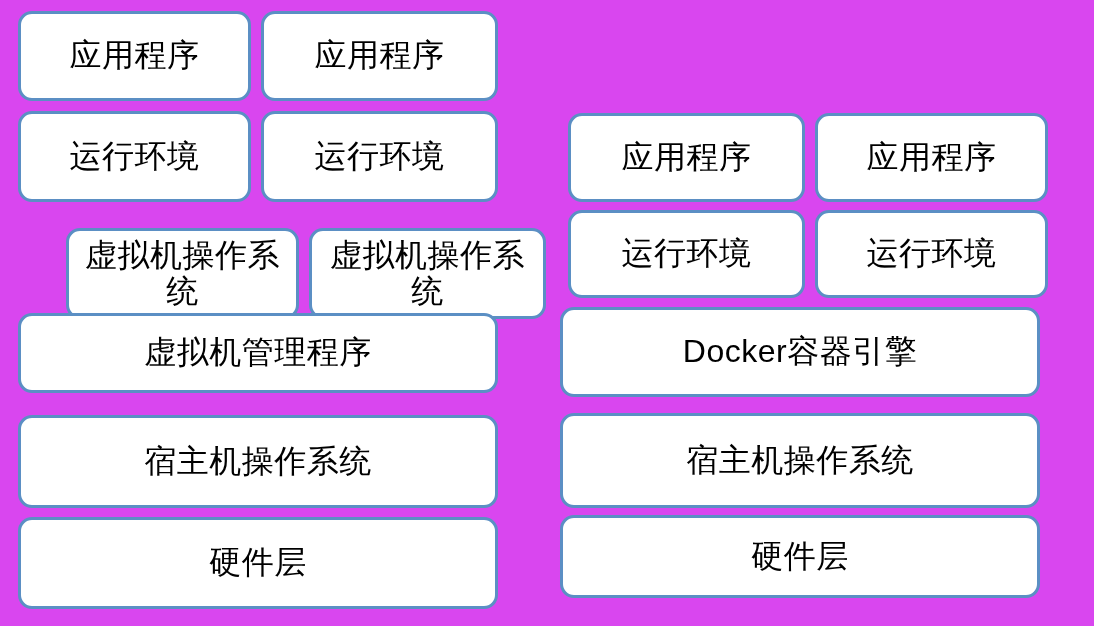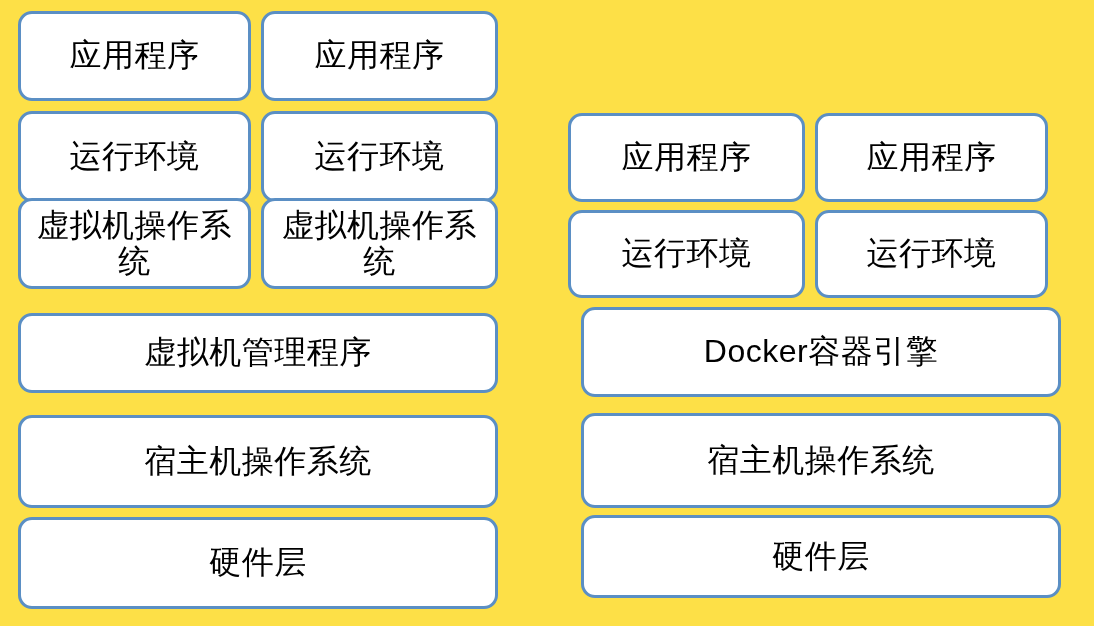--- a/index.html
+++ b/index.html
@@ -9,21 +9,21 @@
     background: #ffffff;
   }
   body {
     font-family: "Liberation Sans", "DejaVu Sans", sans-serif;
     color: #000000;
   }
   #canvas {
     position: relative;
     width: 1094px;
     height: 626px;
-    background: #fde047;
+    background: #d946ef;
     overflow: hidden;
   }
   .panel {
     position: absolute;
   }
   .box {
     position: absolute;
     box-sizing: border-box;
     background: #ffffff;
     border: 3px solid #5b8fc4;
@@ -45,31 +45,31 @@
   }
   
   #panel-vm { left: 0px; top: 0px; width: 520px; height: 626px; }
 
   .vm-col-left  { left: 18px;  width: 233px; }
   .vm-col-right { left: 261px; width: 237px; }
   .vm-full      { left: 18px;  width: 480px; }
 
   .vm-row-app  { top: 11px;  height: 90px; }
   .vm-row-env  { top: 111px; height: 91px; }
-  .vm-row-os   { top: 198px; height: 91px; }
+  .vm-row-os   { top: 228px; height: 91px; margin-left: 48px; }
   .vm-row-hyp  { top: 313px; height: 80px; }
   .vm-row-host { top: 415px; height: 93px; }
   .vm-row-hw   { top: 517px; height: 92px; }
 
   
   #panel-docker { left: 550px; top: 0px; width: 544px; height: 626px; }
 
   .dk-col-left  { left: 18px;  width: 237px; }
   .dk-col-right { left: 265px; width: 233px; }
-  .dk-full      { left: 31px;  width: 480px; }
+  .dk-full      { left: 10px;  width: 480px; }
 
   .dk-row-app    { top: 113px; height: 89px; }
   .dk-row-env    { top: 210px; height: 88px; }
   .dk-row-engine { top: 307px; height: 90px; }
   .dk-row-host   { top: 413px; height: 95px; }
   .dk-row-hw     { top: 515px; height: 83px; }
 </style>
 </head>
 <body>
 

